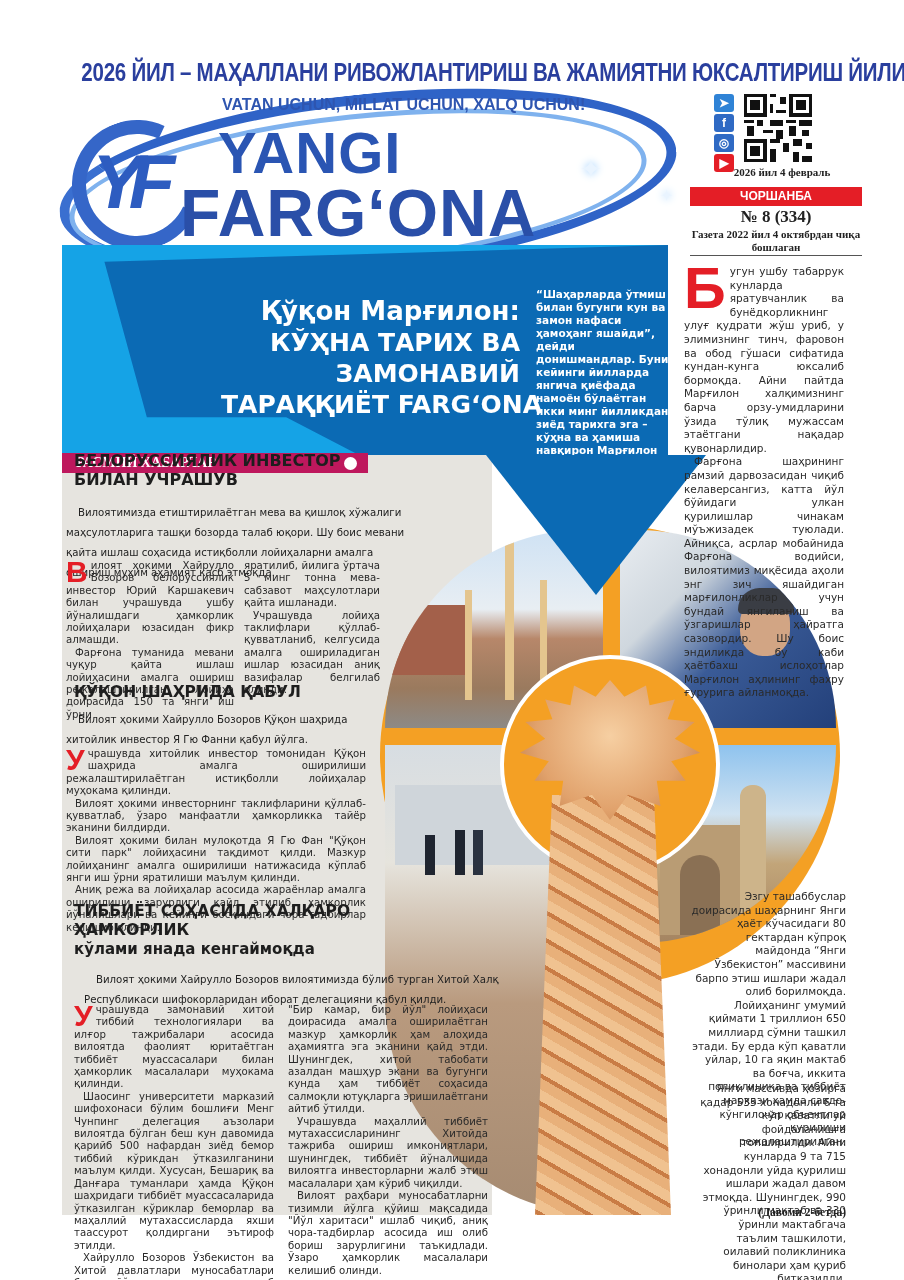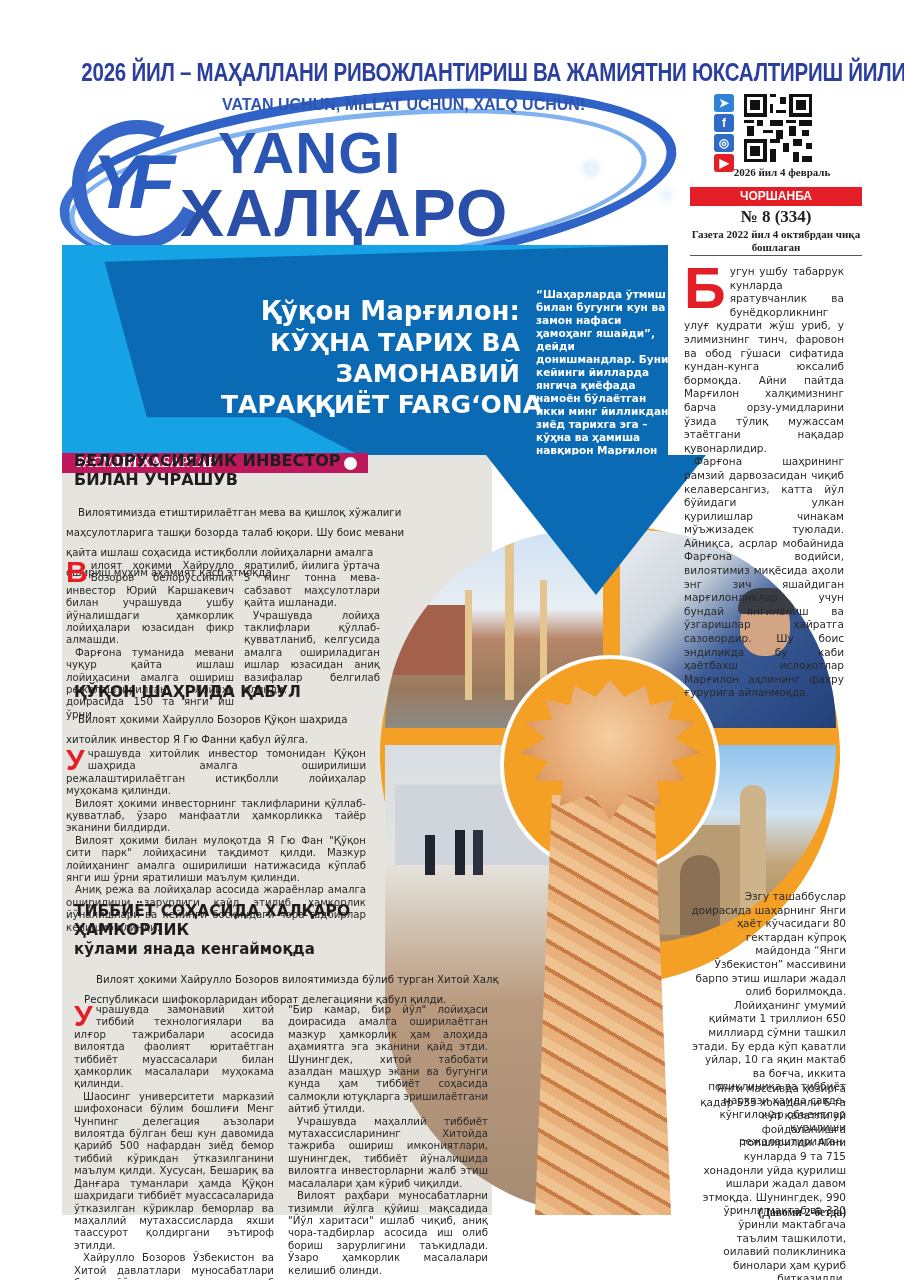--- a/index.html
+++ b/index.html
@@ -165,21 +165,21 @@
 <div class="abs year-slogan">2026 ЙИЛ – МАҲАЛЛАНИ РИВОЖЛАНТИРИШ ВА ЖАМИЯТНИ ЮКСАЛТИРИШ ЙИЛИ</div>
 
 <div class="abs masthead">
   <div class="abs lead-bg-light" style="left:62px;top:155px;height:40px;width:606px;"></div>
   <div class="abs logo-swoosh-outer"></div>
   <div class="abs logo-swoosh-inner"></div>
   <div class="abs logo-mark"></div>
   <div class="abs logo-yf">YF</div>
   <div class="abs motto">VATAN UCHUN, MILLAT UCHUN, XALQ UCHUN!</div>
   <div class="abs logo-yangi">YANGI</div>
-  <div class="abs logo-fargona">ХАЛҚАРО</div>
+  <div class="abs logo-fargona">FARGʻONA</div>
   <div class="abs sparkle" style="left:580px;top:64px;">✦</div>
   <div class="abs sparkle" style="left:660px;top:96px;font-size:16px;">✦</div>
 </div>
 
 <div class="abs social-col">
   <div class="social-icon" style="background:#2f83d6;">➤</div>
   <div class="social-icon" style="background:#2f6ac4;">f</div>
   <div class="social-icon" style="background:#2f6ac4;">◎</div>
   <div class="social-icon" style="background:#e41e26;">▶</div>
 </div>

